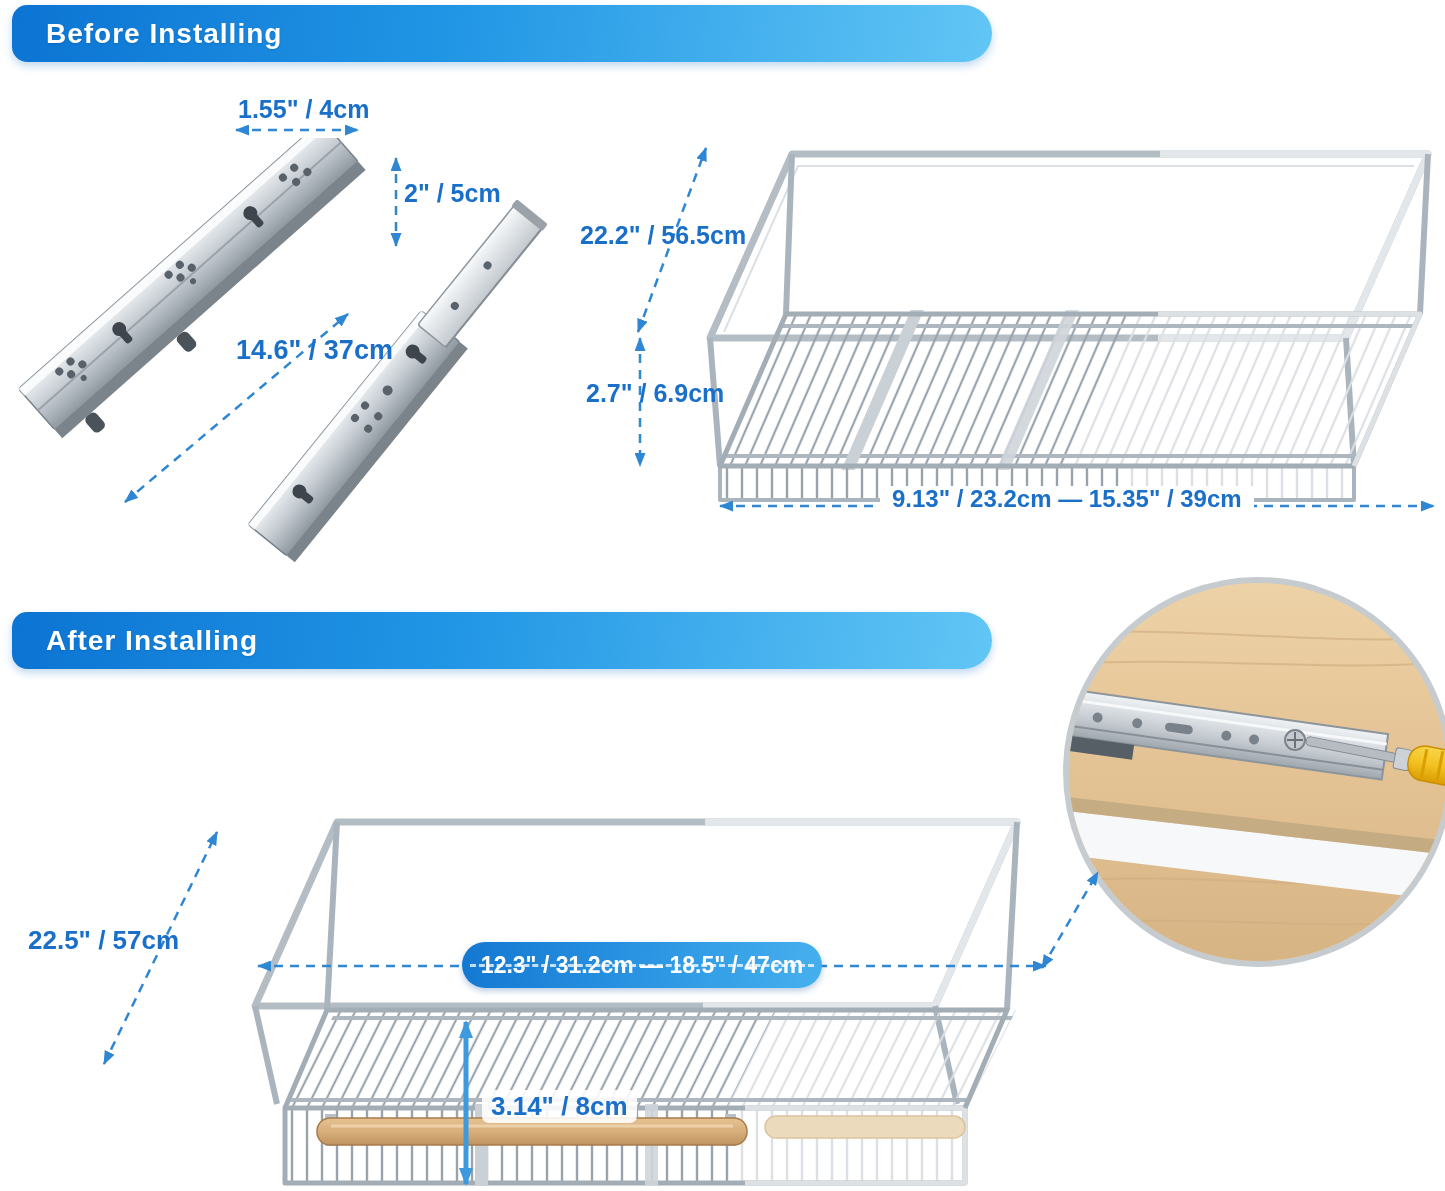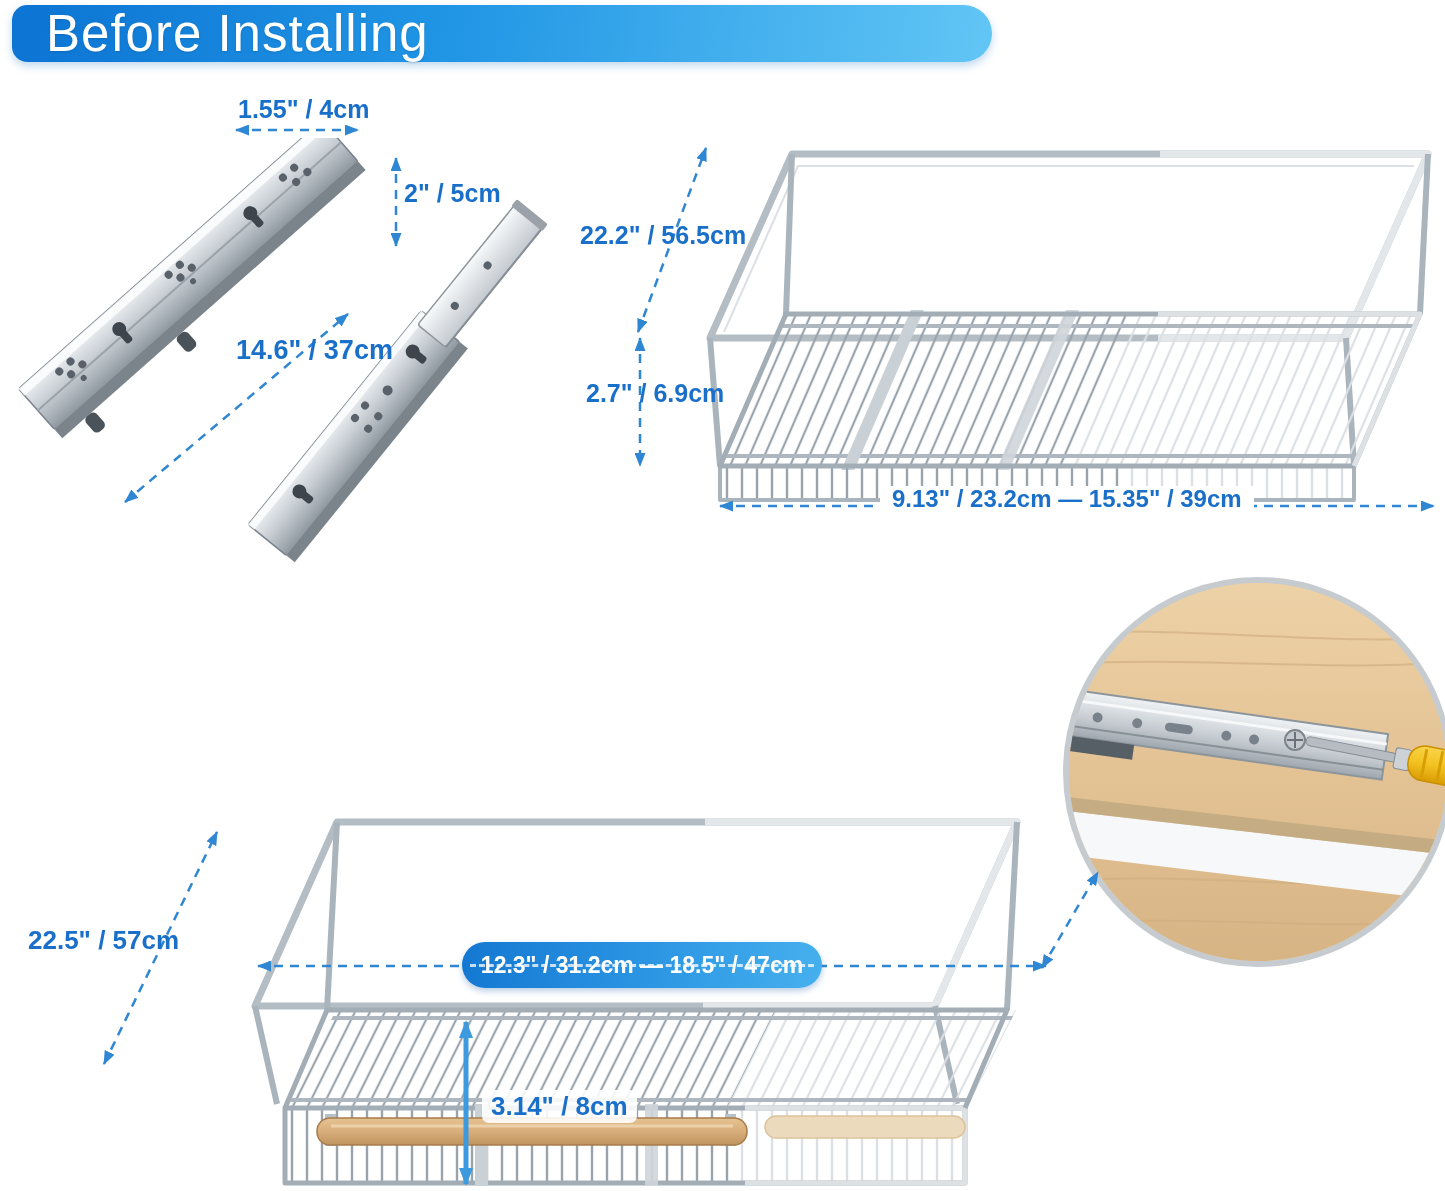--- a/index.html
+++ b/index.html
@@ -10,21 +10,21 @@
   
   .banner {
     position:absolute; left:12px; width:946px; height:57px;
     border-radius:16px 30px 30px 16px;
     background:linear-gradient(97deg,#0c74d3 0%, #2196e5 45%, #62c6f5 100%);
     display:flex; align-items:center; padding-left:34px;
     box-shadow:0 4px 8px rgba(30,120,200,.28);
     z-index:4;
   }
   .banner-title {
-    color:#ffffff; font-size:51px; font-weight:400; letter-spacing:1px;
+    color:#ffffff; font-size:28px; font-weight:700; letter-spacing:1px;
     text-shadow:0 1px 2px rgba(0,60,120,.25);
   }
   #banner-before { top:5px; }
   #banner-after  { top:612px; }
 
   
   .dim {
     position:absolute; color:#1a6fc9; font-weight:700; font-size:25px;
     white-space:nowrap; z-index:5; line-height:1.1;
   }
@@ -195,20 +195,23 @@
     <line class="dl" x1="720" y1="436" x2="1434" y2="436" marker-start="url(#ar1-head)" marker-end="url(#ar1-head)"></line>
   </svg>
 
   <div class="dim" id="dim-bracket-width">1.55" / 4cm</div>
   <div class="dim" id="dim-rail-height">2" / 5cm</div>
   <div class="dim" id="dim-rail-length">14.6" / 37cm</div>
   <div class="dim" id="dim-basket-depth">22.2" / 56.5cm</div>
   <div class="dim" id="dim-basket-height">2.7" / 6.9cm</div>
   <div class="dim" id="dim-basket-width">9.13" / 23.2cm — 15.35" / 39cm</div>
 
+  <div class="banner" id="banner-after">
+    <span class="banner-title">After Installing</span>
+  </div>
 
   <svg class="illustration" style="left:225px; top:778px;" width="885" height="413" viewBox="0 0 885 413">
     <defs>
       <pattern id="a1-wiresC" width="15" height="10" patternUnits="userSpaceOnUse">
         <line x1="7" y1="0" x2="7" y2="10" stroke="#99a3ac" stroke-width="2.4"></line>
       </pattern>
       <pattern id="a1-wiresG" width="15" height="10" patternUnits="userSpaceOnUse">
         <line x1="7" y1="0" x2="7" y2="10" stroke="#dcdfe3" stroke-width="2.4"></line>
       </pattern>
       <linearGradient id="a1-wood" x1="0" y1="0" x2="0" y2="1">

